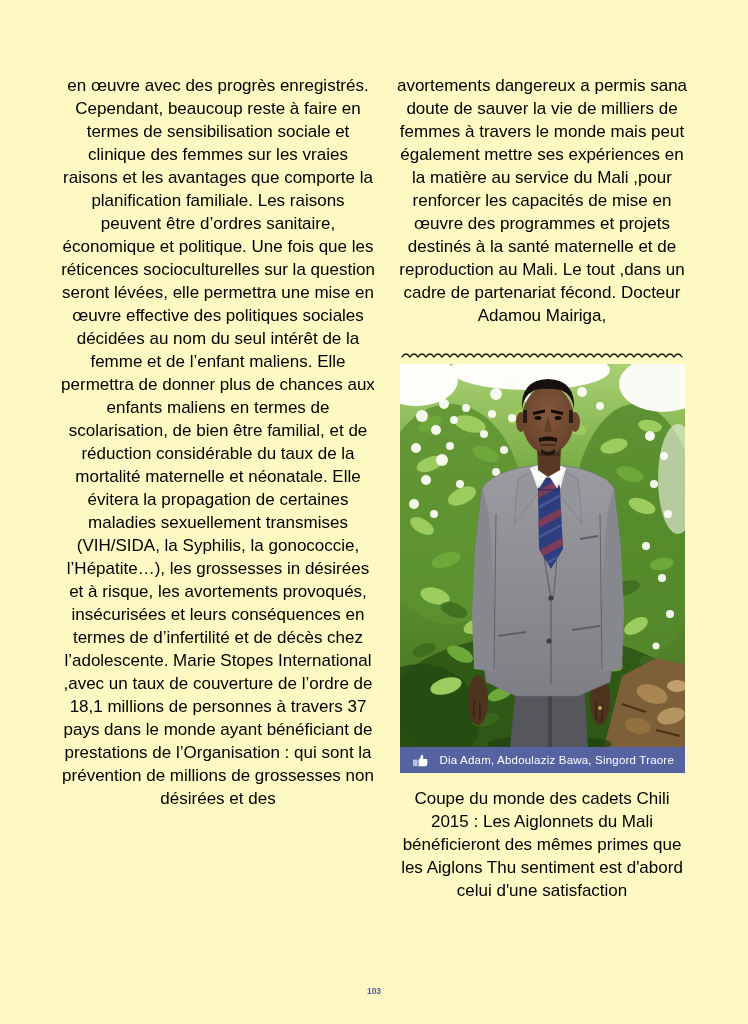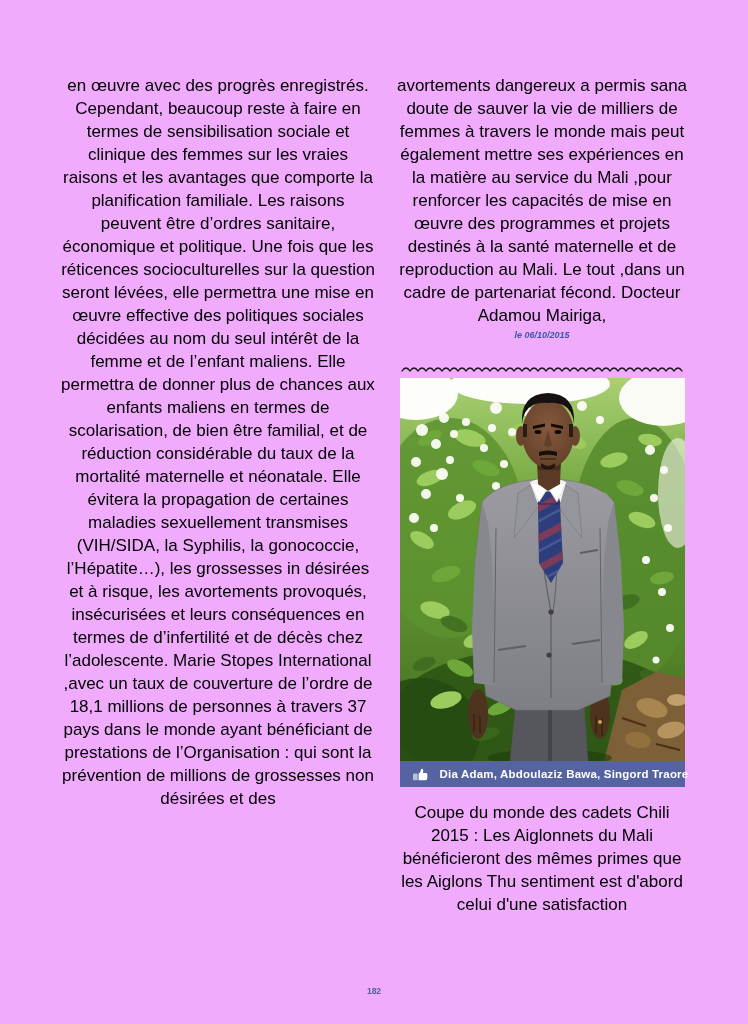--- a/index.html
+++ b/index.html
@@ -1,46 +1,45 @@
 <!DOCTYPE html>
 <html><head>
 <meta charset="utf-8">
 <style>
   html,body{margin:0;padding:0;background:#fff;}
-  .page{position:relative;width:748px;height:1024px;background:#f0abfc;overflow:hidden;
+  .page{position:relative;width:748px;height:1024px;background:#fef9c3;overflow:hidden;
         font-family:"Liberation Sans", sans-serif;}
   .col{position:absolute;top:74px;}
   .col-left{left:60px;width:316px;}
   .col-right{left:394px;width:296px;}
   .body-text{margin:0;font-size:17px;line-height:23px;text-align:center;color:#000;font-weight:400;}
   .date-line{margin-top:2px;text-align:center;font-size:9px;line-height:12px;
              font-weight:700;font-style:italic;color:#3b55a8;}
   .squiggle{margin-top:19px;height:9px;text-align:center;}
   .figure{width:285px;margin:9px auto 0 auto;}
   .photo{display:block;width:285px;height:383px;}
   .caption-bar{width:285px;height:26px;background:#5564a1;display:flex;align-items:center;box-sizing:border-box;padding-left:12px;}
   .caption-icon{width:17px;height:16px;flex:0 0 auto;margin-right:11px;}
-  .caption-text{color:#ffffff;font-size:11.5px;font-weight:700;letter-spacing:.2px;white-space:nowrap;}
+  .caption-text{color:#ffffff;font-size:11.5px;font-weight:400;letter-spacing:.2px;white-space:nowrap;}
   .para2{margin-top:14px;}
   .page-number{position:absolute;left:0;right:0;top:986px;text-align:center;
                font-size:8.5px;font-weight:700;color:#515f9a;}
 </style>
 </head>
 <body>
 
 <div class="page">
 
   <div class="col col-left">
     <p class="body-text">en œuvre avec des progrès enregistrés. Cependant, beaucoup reste à faire en termes de sensibilisation sociale et clinique des femmes sur les vraies raisons et les avantages que comporte la planification familiale. Les raisons peuvent être d’ordres sanitaire, économique et politique. Une fois que les réticences socioculturelles sur la question seront lévées, elle permettra une mise en œuvre effective des politiques sociales décidées au nom du seul intérêt de la femme et de l’enfant maliens. Elle permettra de donner plus de chances aux enfants maliens en termes de scolarisation, de bien être familial, et de réduction considérable du taux de la mortalité maternelle et néonatale. Elle évitera la propagation de certaines maladies sexuellement transmises (VIH/SIDA, la Syphilis, la gonococcie, l’Hépatite…), les grossesses in désirées et à risque, les avortements provoqués, insécurisées et leurs conséquences en termes de d’infertilité et de décès chez l’adolescente. Marie Stopes International ,avec un taux de couverture de l’ordre de 18,1 millions de personnes à travers 37 pays dans le monde ayant bénéficiant de prestations de l’Organisation : qui sont la prévention de millions de grossesses non désirées et des</p>
   </div>
 
   <div class="col col-right">
     <p class="body-text">avortements dangereux a permis sana doute de sauver la vie de milliers de femmes à travers le monde mais peut également mettre ses expériences en la matière au service du Mali ,pour renforcer les capacités de mise en œuvre des programmes et projets destinés à la santé maternelle et de reproduction au Mali. Le tout ,dans un cadre de partenariat fécond. Docteur Adamou Mairiga,</p>
 
-    <div class="date-line">le 06/10/2015</div>
 
     <div class="squiggle">
       <svg width="285" height="9" viewBox="0 0 285 9">
         <path d="M2 6 q4 -6 8 0 q4 -6 8 0 q4 -6 8 0 q4 -6 8 0 q4 -6 8 0 q4 -6 8 0 q4 -6 8 0 q4 -6 8 0 q4 -6 8 0 q4 -6 8 0 q4 -6 8 0 q4 -6 8 0 q4 -6 8 0 q4 -6 8 0 q4 -6 8 0 q4 -6 8 0 q4 -6 8 0 q4 -6 8 0 q4 -6 8 0 q4 -6 8 0 q4 -6 8 0 q4 -6 8 0 q4 -6 8 0 q4 -6 8 0 q4 -6 8 0 q4 -6 8 0 q4 -6 8 0 q4 -6 8 0 q4 -6 8 0 q4 -6 8 0 q4 -6 8 0 q4 -6 8 0 q4 -6 8 0 q4 -6 8 0 q4 -6 8 0" fill="none" stroke="#151515" stroke-width="1.3" stroke-linecap="round"></path>
       </svg>
     </div>
 
     <div class="figure">
       <svg class="photo" viewBox="0 0 285 383" role="img">
         <defs>
@@ -225,15 +224,15 @@
           <rect x="1" y="7.6" width="4.6" height="6.6" fill="#b9c1da"></rect>
           <path d="M6.6,14.2 L13.6,14.2 C14.7,14.2 15.3,13.4 14.9,12.5 C15.5,12.2 15.7,11.2 15.1,10.6 C15.7,10.1 15.7,9.2 15.1,8.7 C15.5,8.2 15.3,7.1 14.2,7.1 L10.9,7.1 C11.2,5.9 11.5,4.4 10.9,3.3 C10.4,2.4 9.2,2.5 9,3.5 C8.8,4.6 8.6,5.7 7.8,6.6 L6.6,8 Z" fill="#ffffff"></path>
         </svg>
         <span class="caption-text">Dia Adam, Abdoulaziz Bawa, Singord Traore</span>
       </div>
     </div>
 
     <p class="body-text para2">Coupe du monde des cadets Chili 2015 : Les Aiglonnets du Mali bénéficieront des mêmes primes que les Aiglons Thu sentiment est d'abord celui d'une satisfaction</p>
   </div>
 
-  <div class="page-number">182</div>
+  <div class="page-number">103</div>
 
 </div>
 
 </body></html>

